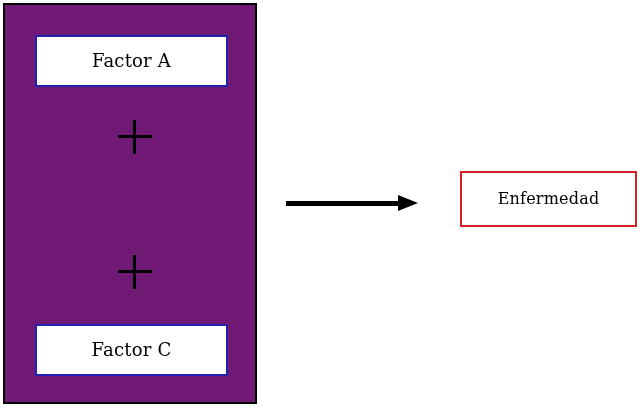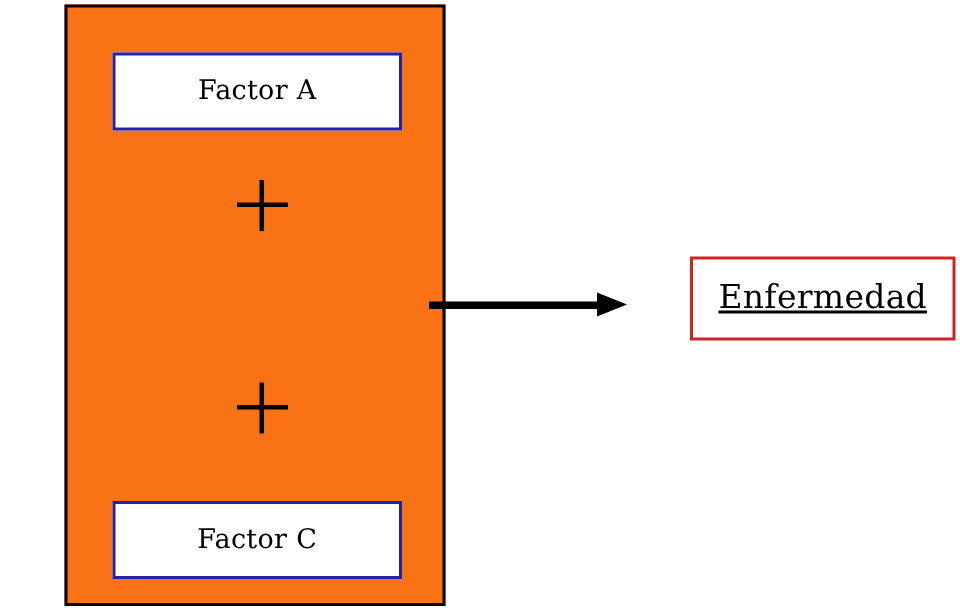--- a/index.html
+++ b/index.html
@@ -21,22 +21,21 @@
 
   
   #factor-group {
     position: absolute;
     left: 3px;
     top: 3px;
     width: 254px;
     height: 401px;
     box-sizing: border-box;
     border: 2px solid #000000;
-    background: #f97316;
-    margin-left: 40px;
+    background: #701a75;
   }
 
   
   .factor-box {
     position: absolute;
     left: 30px;
     width: 193px;
     height: 52px;
     box-sizing: border-box;
     border: 2px solid #2222b0;
@@ -47,21 +46,21 @@
   }
   .factor-box .box-label {
     font-size: 18px;
     color: #000000;
     line-height: 1;
     letter-spacing: 0.2px;
     white-space: nowrap;
   }
   #factor-box-a { top: 30px; }
   #factor-box-b { top: 167px; }
-  #factor-box-c { top: 329px; }
+  #factor-box-c { top: 319px; }
 
   
   .plus-operator {
     position: absolute;
     left: 113px;
     width: 34px;
     height: 34px;
   }
   #plus-operator-1 { top: 115px; }
   #plus-operator-2 { top: 250px; }
@@ -117,26 +116,25 @@
     width: 177px;
     height: 56px;
     box-sizing: border-box;
     border: 2px solid #d02222;
     background: #ffffff;
     display: flex;
     align-items: center;
     justify-content: center;
   }
   #outcome-box .box-label {
-    font-size: 22px;
+    font-size: 16px;
     color: #000000;
     line-height: 1;
     letter-spacing: 0.2px;
     white-space: nowrap;
-    text-decoration: underline;
   }
 </style>
 </head>
 <body>
 
 <div id="canvas">
 
   <div id="factor-group">
 
     <div class="factor-box" id="factor-box-a">

